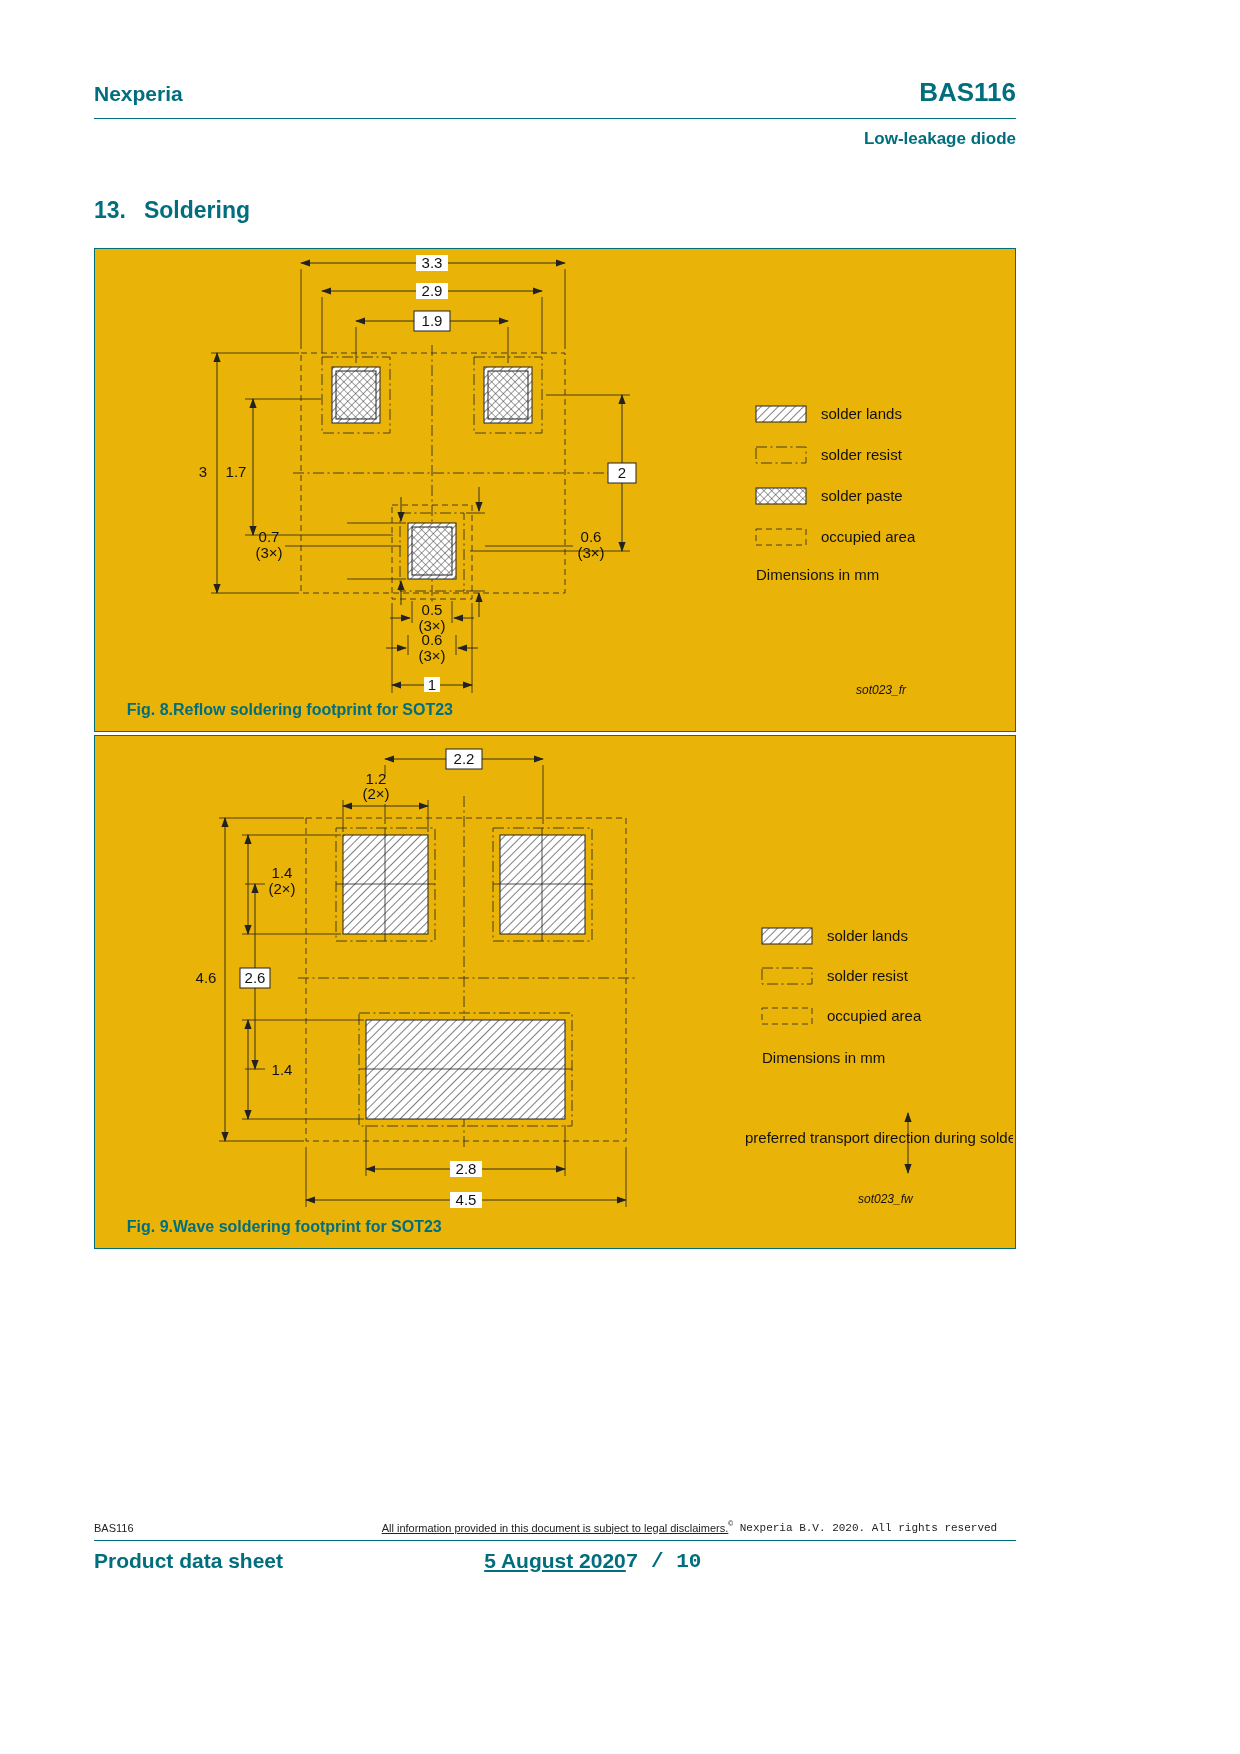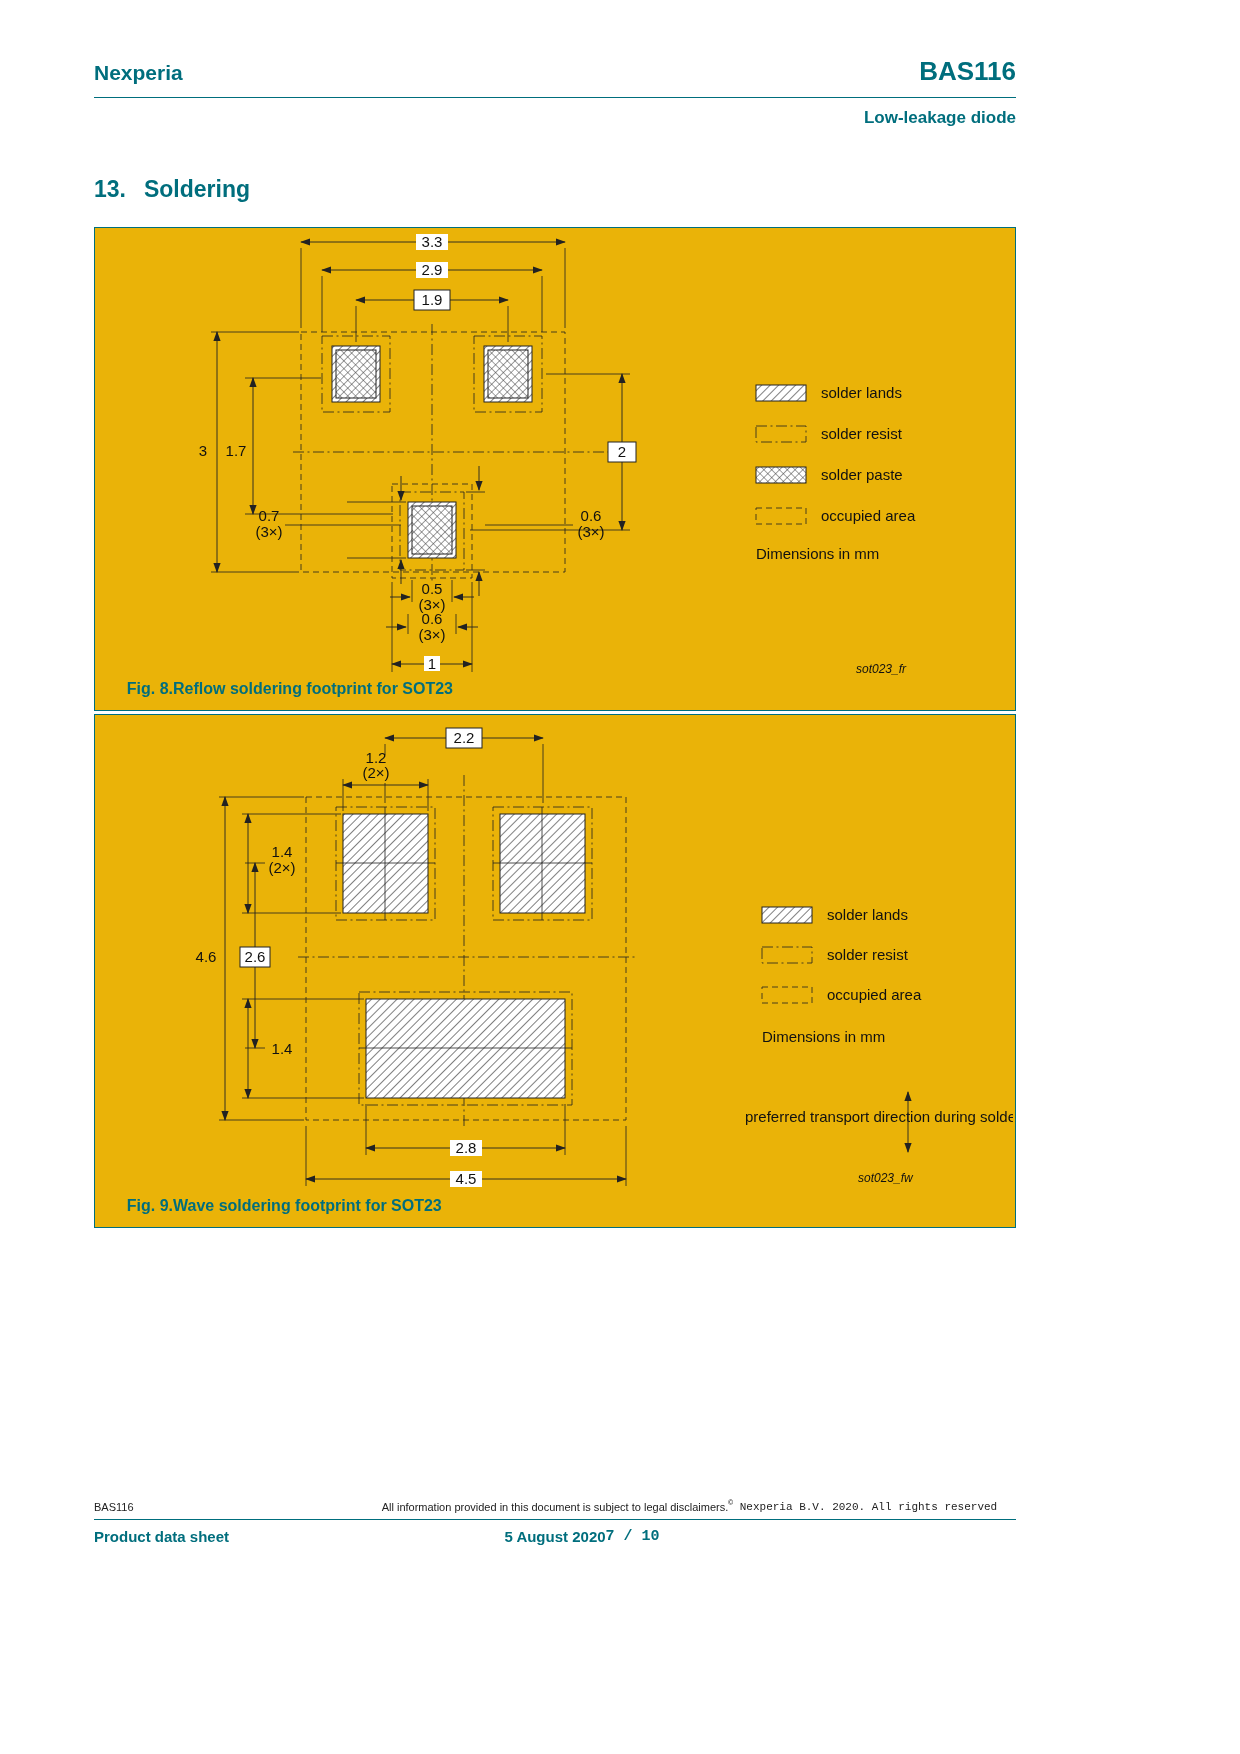--- a/index.html
+++ b/index.html
@@ -1,19 +1,19 @@
 <!DOCTYPE html>
 <html style="--accent: #006e7d;"><head>
 <meta charset="utf-8">
 <style>
   :root { --accent:#006e7d; --ink:#1a1a1a; }
   * { box-sizing:border-box; }
   html,body { margin:0; padding:0; background:#ffffff; }
   body { font-family:"Liberation Sans", sans-serif; color:var(--ink); }
-  .page { position:relative; width:1240px; height:1688px; background:#fff; padding:56px 224px 14px 94px; overflow:hidden; }
+  .page { position:relative; width:1240px; height:1688px; background:#fff; padding:56px 224px 14px 94px; overflow:hidden;margin-top:21px; }
 
   .hdr-top { display:flex; justify-content:space-between; align-items:baseline; }
   .brand { color:var(--accent); font-size:21px; font-weight:bold; }
   .part  { color:var(--accent); font-size:26px; font-weight:bold; }
   .hdr-rule { border:none; border-top:1.6px solid var(--accent); margin:10px 0 0; }
   .subtitle { text-align:right; color:var(--accent); font-weight:bold; font-size:17px; margin-top:10px; }
 
   .section-heading { color:var(--accent); font-size:23px; font-weight:bold; margin:48px 0 24px; }
   .section-heading .num { margin-right:18px; }
 
@@ -31,26 +31,26 @@
   text { font-family:"Liberation Sans", sans-serif; }
   .d  { font-size:15px; fill:#111; text-anchor:middle; }
   .lg { font-size:15px; fill:#111; text-anchor:start; }
   .id { font-size:12px; font-style:italic; fill:#111; text-anchor:start; }
   .wbg { fill:#fff; stroke:none; }
   .dimbox { fill:#fff; stroke:#222; stroke-width:1; }
 
   .footer { position:absolute; left:94px; right:224px; top:1498px; }
   .foot-row { display:grid; grid-template-columns:1fr auto 1fr; align-items:end; }
   .foot-row .l { text-align:left; }
-  .foot-row .c { text-align:left; }
+  .foot-row .c { text-align:left;text-decoration:underline; }
   .foot-row .r { text-align:left;font-family:Liberation Mono, monospace; }
   .foot-row1 { font-size:11px; color:#222; }
   .foot-row1 sup { font-size:8px; }
   .foot-rule { border:none; border-top:1.6px solid var(--accent); margin:6px 0 8px; }
-  .foot-row2 { color:var(--accent); font-weight:bold; font-size:15px; }
+  .foot-row2 { color:var(--accent); font-weight:bold; font-size:21px; }
 </style>
 </head>
 <body>
 
 <svg width="0" height="0" style="position:absolute" aria-hidden="true">
   <defs>
     <pattern id="hatch" width="6" height="6" patternUnits="userSpaceOnUse" patternTransform="rotate(45)">
       <rect width="6" height="6" fill="#ffffff"></rect>
       <line x1="0" y1="0" x2="0" y2="6" stroke="#3a3a3a" stroke-width="1.3"></line>
     </pattern>

